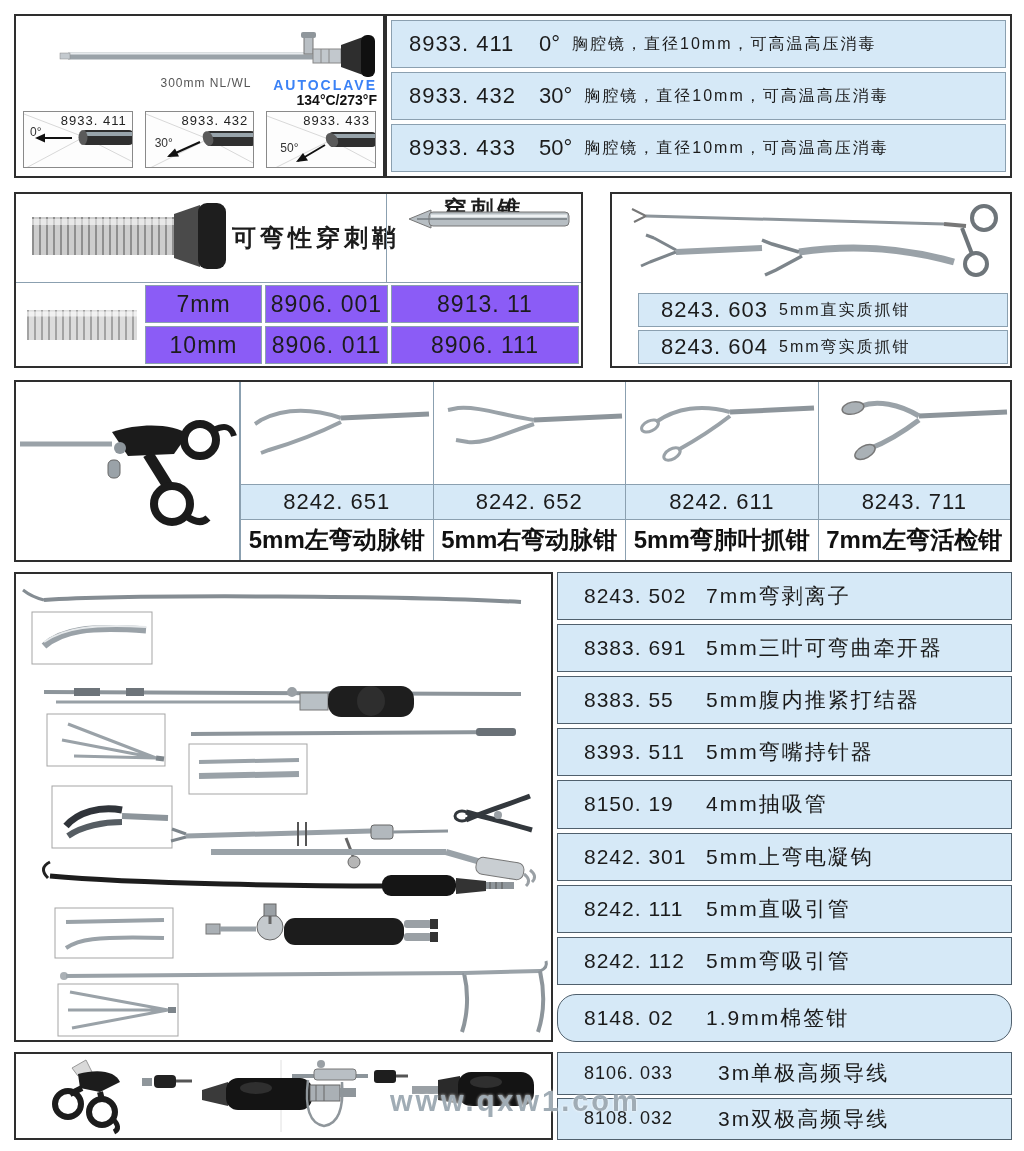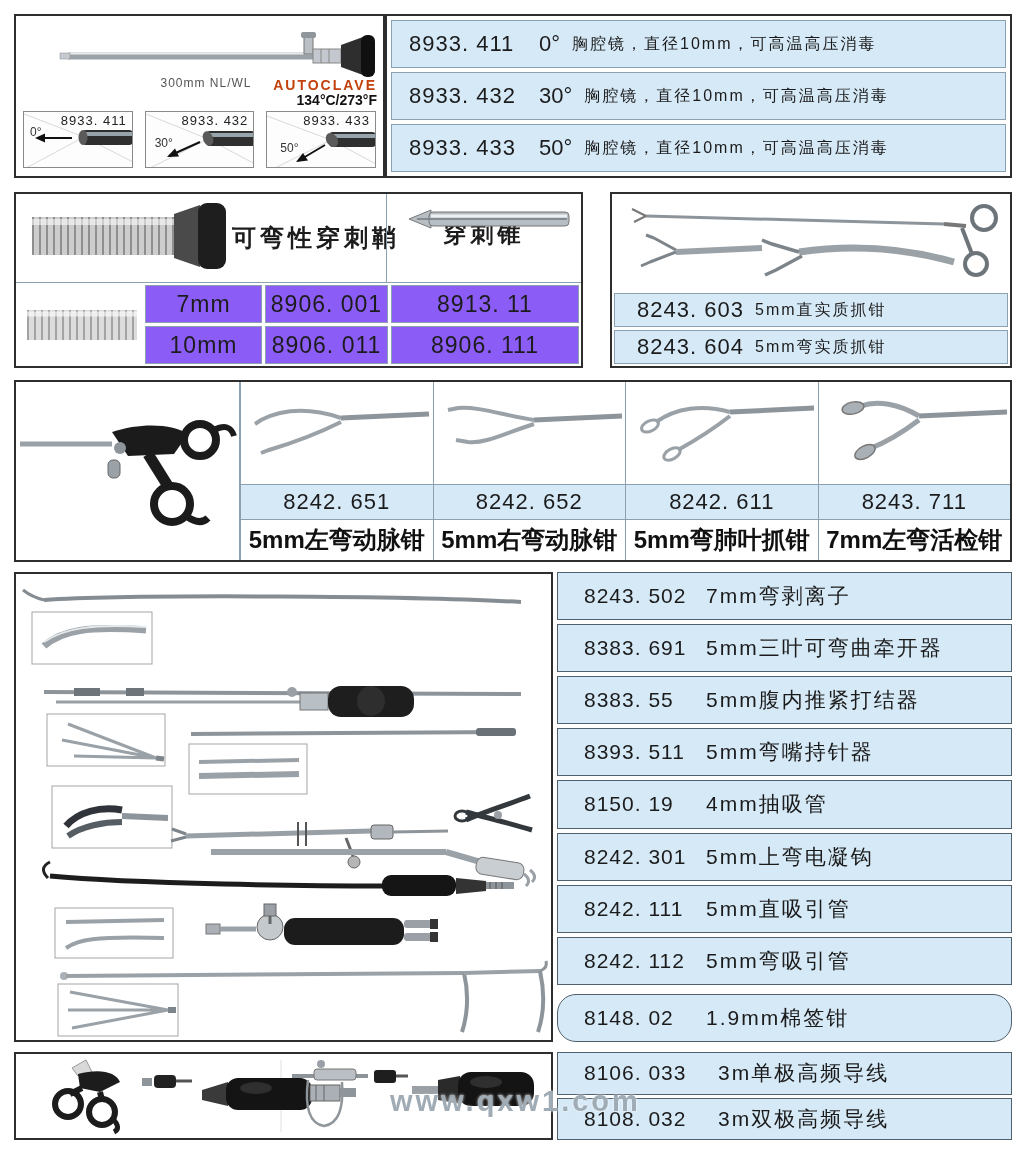--- a/index.html
+++ b/index.html
@@ -11,52 +11,52 @@
   
   .code{font-size:22px;color:#1b1b1b;letter-spacing:1px;white-space:nowrap;}
   .desc{font-size:16px;color:#1b1b1b;letter-spacing:2px;white-space:nowrap;}
 
   
   .s1-left{left:14px;top:14px;width:371px;height:164px;}
   .scope-svg{position:absolute;left:0;top:6px;}
   .scope-label{position:absolute;left:115px;top:60px;width:150px;text-align:center;
                font-size:12px;color:#555;letter-spacing:1px;}
   .autoclave{position:absolute;right:6px;top:62px;text-align:right;line-height:15px;}
-  .autoclave-word{font-size:14px;font-weight:700;color:#c2410c;letter-spacing:2px;}
+  .autoclave-word{font-size:14px;font-weight:700;color:#3b82f6;letter-spacing:2px;}
   .autoclave-temp{font-size:14px;font-weight:700;color:#111;}
   .thumbs{position:absolute;left:7px;right:7px;bottom:8px;display:flex;gap:12px;}
   .thumb{flex:1;height:57px;border:1px solid #8a8a8a;background:#fdfdfd;position:relative;overflow:hidden;}
   .thumb-code{position:absolute;top:1px;right:5px;font-size:13px;color:#222;letter-spacing:1px;}
   .thumb-angle{position:absolute;font-size:12px;color:#333;}
   .t1 .thumb-angle{left:6px;top:13px;}
   .t2 .thumb-angle{left:9px;top:24px;}
   .t3 .thumb-angle{left:13px;top:29px;}
   .s1-right{left:385px;top:14px;width:627px;height:164px;display:flex;flex-direction:column;gap:4px;padding:4px;}
   .s1row{flex:1;background:#d6e9f7;border:1px solid #8ba0b0;display:flex;align-items:center;padding-left:17px;}
   .s1row .code{width:130px;}
   .s1row .angle{font-size:22px;margin-right:12px;white-space:nowrap;}
 
   
   .s2-left{left:14px;top:192px;width:569px;height:176px;}
   .s2-top{position:absolute;left:0;top:0;right:0;height:89px;display:flex;border-bottom:1px solid #8ba0b0;}
   .s2-top-img{width:230px;position:relative;}
   .s2-h-sheath{width:140px;display:flex;align-items:center;justify-content:center;
                font-size:24px;font-weight:600;letter-spacing:4px;white-space:nowrap;}
-  .s2-h-cone{flex:1;border-left:1px solid #8ba0b0;position:relative;display:flex;align-items:center;justify-content:center;}
+  .s2-h-cone{flex:1;border-left:1px solid #8ba0b0;position:relative;display:flex;align-items:flex-start;justify-content:center;}
   .s2-h-cone .label{font-size:23px;font-weight:600;letter-spacing:4px;margin-bottom:8px;}
   .s2-grid{position:absolute;left:0;top:89px;right:0;bottom:0;display:grid;
            grid-template-columns:124px 117px 123px 1fr;grid-template-rows:1fr 1fr;gap:3px;padding:2px;}
   .s2cell{background:#8b5cf6;border:1px solid #8ba0b0;display:flex;align-items:center;justify-content:center;
           font-size:23px;letter-spacing:1px;}
   .s2-img-cell{background:#fff;border:none;grid-row:1/3;position:relative;}
 
   
   .s2-right{left:610px;top:192px;width:402px;height:176px;display:flex;flex-direction:column;gap:3px;padding:2px;}
   .s2r-img{height:94px;position:relative;}
-  .s2r-row{flex:1;background:#d6e9f7;border:1px solid #8ba0b0;display:flex;align-items:center;padding-left:22px;}
+  .s2r-row{flex:1;background:#d6e9f7;border:1px solid #8ba0b0;display:flex;align-items:center;padding-left:22px;margin-left:24px;}
   .s2r-row .code{width:118px;}
 
   
   .s3{left:14px;top:380px;width:998px;height:182px;display:flex;}
   .s3-handle{width:224px;position:relative;border-right:1px solid #8ba0b0;}
   .s3col{flex:1;display:flex;flex-direction:column;border-left:1px solid #8ba0b0;}
   .s3col:first-of-type{border-left:none;}
   .s3col .tip{flex:1;position:relative;}
   .s3col .coderow{height:37px;background:#d6e9f7;border-top:1px solid #8ba0b0;border-bottom:1px solid #8ba0b0;
                   display:flex;align-items:center;justify-content:center;}
@@ -68,21 +68,21 @@
   .s4-right{position:absolute;left:557px;top:572px;width:455px;height:470px;display:flex;flex-direction:column;gap:4px;}
   .s4row{flex:1;background:#d6e9f7;border:1px solid #50606d;display:flex;align-items:center;padding-left:26px;}
   .s4row:nth-child(9){margin-top:5px;border-radius:19px;}
   .s4row .code{width:122px;font-size:21px;}
   .s4row .desc{font-size:21px;}
 
   
   .s5-left{left:14px;top:1052px;width:539px;height:88px;}
   .s5-right{position:absolute;left:557px;top:1052px;width:455px;height:88px;display:flex;flex-direction:column;gap:3px;}
   .s5row{flex:1;background:#d6e9f7;border:1px solid #50606d;display:flex;align-items:center;padding-left:26px;}
-  .s5row .code{width:134px;font-size:21px;}
+  .s5row .code{width:134px;font-size:18px;}
   .s5row .desc{font-size:21px;}
 
   
   .watermark{position:absolute;left:390px;top:1085px;font-size:29px;font-weight:700;color:#a0acb5;
              letter-spacing:3px;text-shadow:0 0 3px rgba(255,255,255,.95);z-index:9;}
 </style>
 </head>
 <body>
 
 <div class="page">

